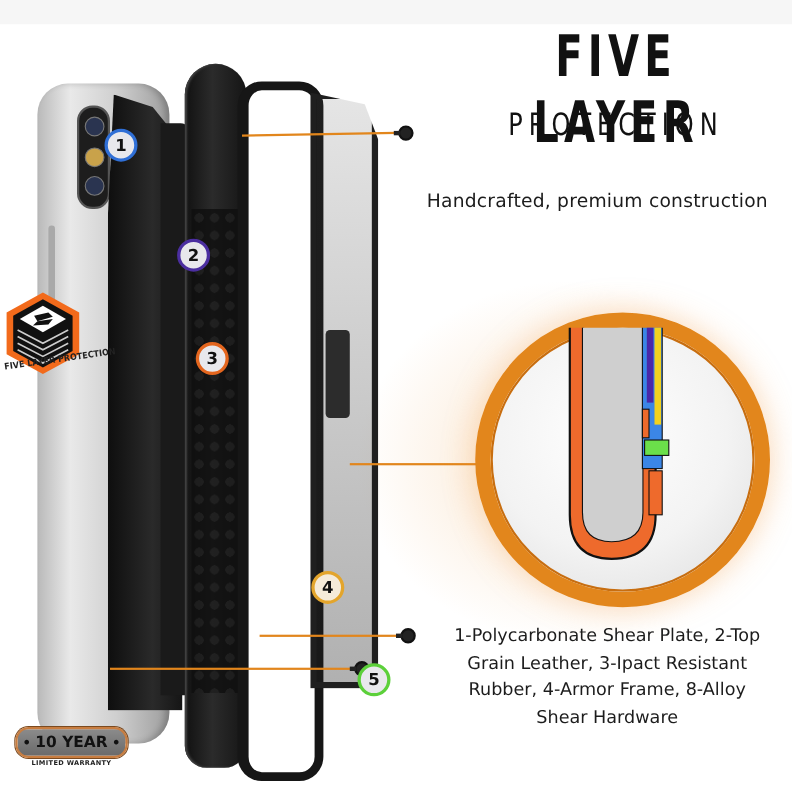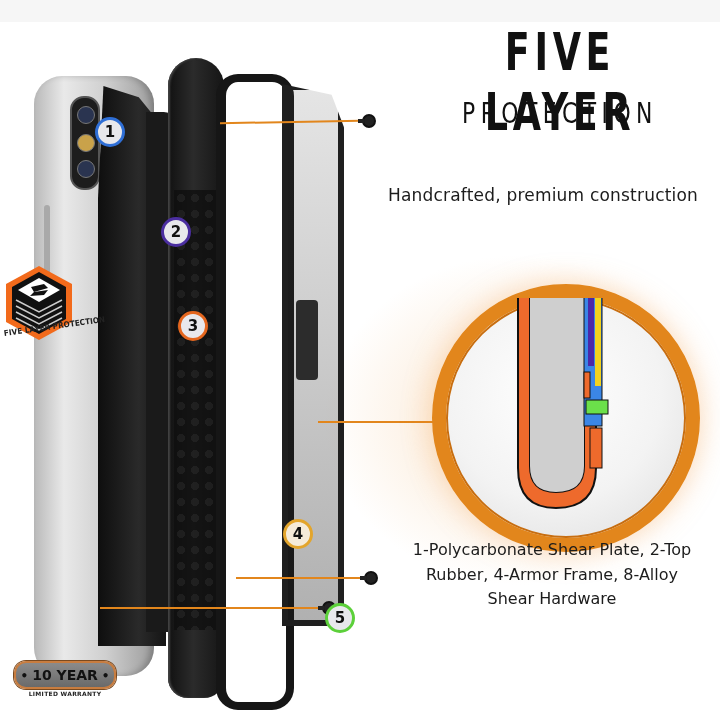--- a/index.html
+++ b/index.html
@@ -14,22 +14,22 @@
   .title{position:absolute;left:400px;top:22px;width:320px;text-align:center;
          font-family:"DejaVu Sans Condensed","DejaVu Sans",sans-serif;
          font-size:52px;font-weight:bold;letter-spacing:6px;color:#111;
          transform:scaleX(0.78);transform-origin:center;line-height:60px;}
   .subtitle{position:absolute;left:400px;top:94px;width:320px;text-align:center;
          font-family:"DejaVu Sans",sans-serif;font-size:28px;letter-spacing:7px;color:#111;
          transform:scaleX(0.78);line-height:40px;}
   .desc{position:absolute;left:366px;top:168px;width:354px;text-align:center;
         font-family:"DejaVu Sans",sans-serif;font-size:17px;line-height:30px;color:#1c1c1c;
         letter-spacing:0.2px;}
-  .desc span{display:block;margin-top:12px;}
-  .layers{position:absolute;left:394px;top:538px;width:316px;text-align:center;
+  .desc span{display:block;}
+  .layers{position:absolute;left:394px;top:566px;width:316px;text-align:center;
         font-family:"DejaVu Sans",sans-serif;font-size:16px;line-height:24.5px;color:#1c1c1c;}
   .layers span{display:block;}
   
   .callout{position:absolute;left:432px;top:284px;width:240px;height:240px;border-radius:50%;
         background:radial-gradient(circle at 45% 40%,#ffffff 0%,#f3f3f3 55%,#dcdcdc 100%);
         border:14px solid #e2861c;box-shadow:0 0 0 2px #c86e10 inset, 0 0 30px rgba(240,150,60,0.35);}
   .callout-line{position:absolute;left:318px;top:421px;width:116px;height:2px;background:#e2861c;}
   
   .phone{position:absolute;left:34px;top:76px;width:120px;height:600px;border-radius:28px;
         background:linear-gradient(90deg,#b9b9b9 0%,#e9e9e9 25%,#cfcfcf 60%,#9d9d9d 100%);
@@ -139,20 +139,21 @@
     <rect x="142" y="-2" width="6" height="70" fill="#4a28a8"></rect>
     <rect x="149" y="-2" width="6" height="90" fill="#f2d21e"></rect>
     <rect x="140" y="102" width="22" height="14" fill="#6be04a" stroke="#111" stroke-width="1"></rect>
     <rect x="138" y="74" width="6" height="26" fill="#ee6a2c" stroke="#111" stroke-width="1"></rect>
     <rect x="144" y="130" width="12" height="40" fill="#ee6a2c" stroke="#111" stroke-width="1"></rect>
   </svg>
 </div>
 
 <div class="layers">
   <span>1-Polycarbonate Shear Plate, 2-Top</span>
+  <span>Grain Leather, 3-Ipact Resistant</span>
   <span>Rubber, 4-Armor Frame, 8-Alloy</span>
   <span>Shear Hardware</span>
 </div>
 
 <div class="warranty">
   <div class="warranty-main">10 YEAR</div>
 </div>
 <div class="warranty-sub">LIMITED WARRANTY</div>
 
 </body></html>

